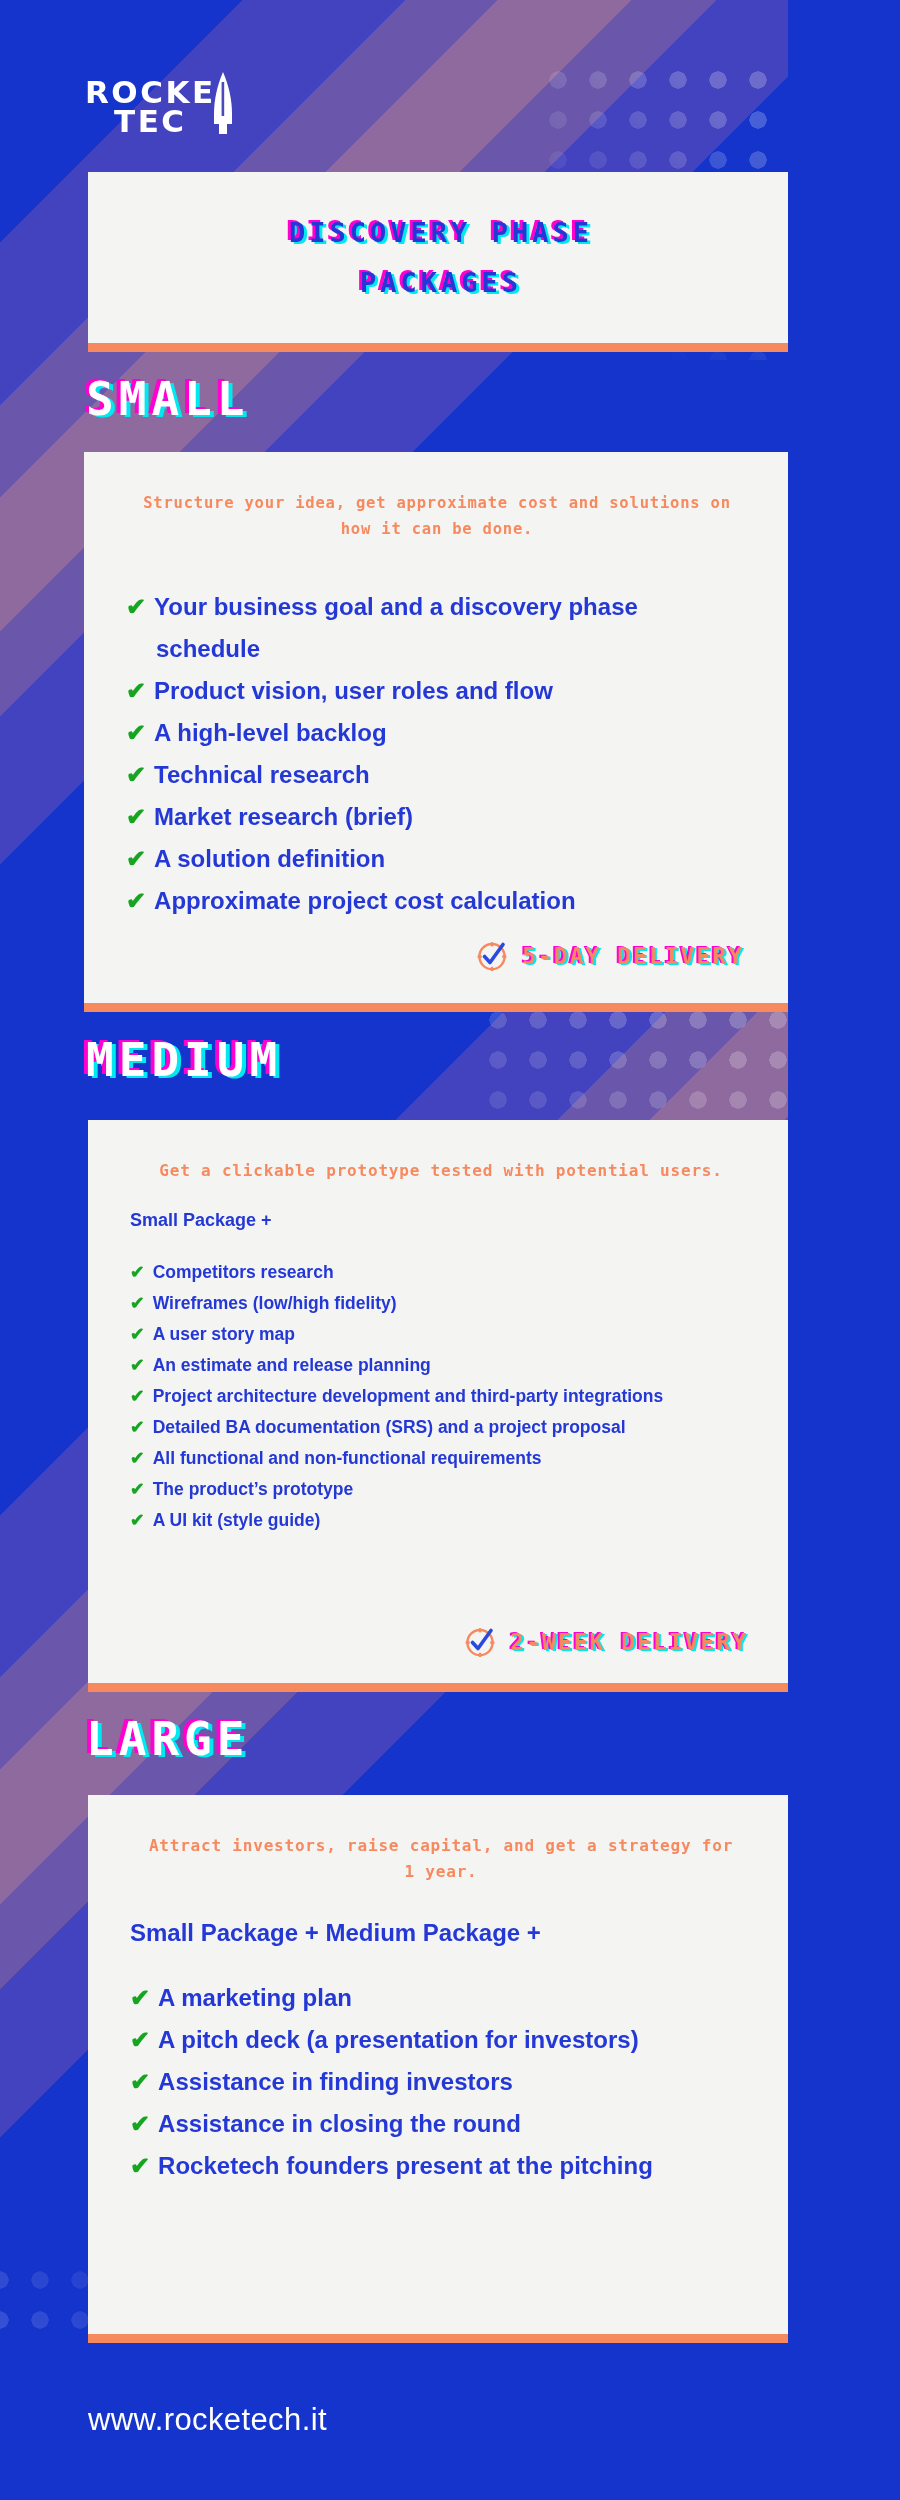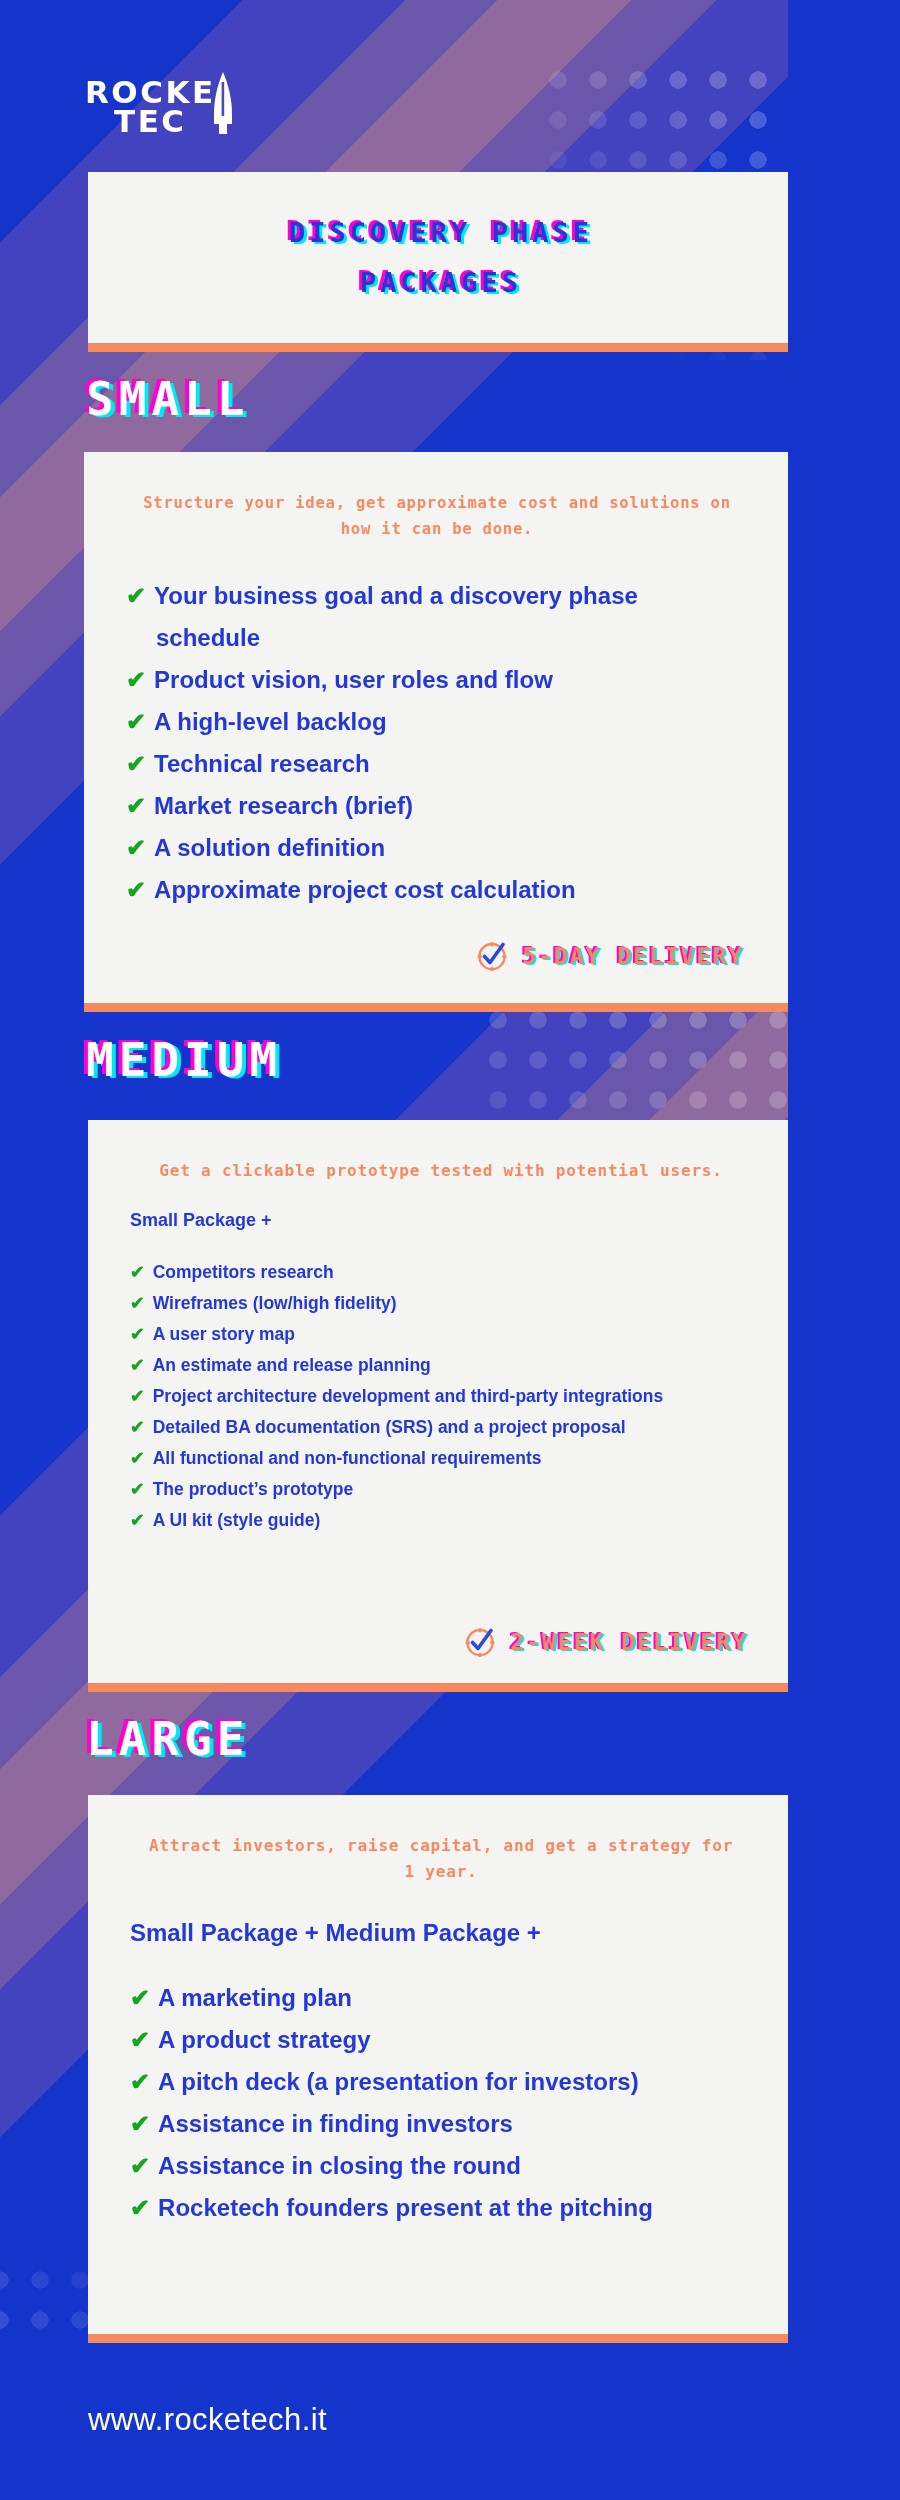--- a/index.html
+++ b/index.html
@@ -148,21 +148,21 @@
 
   ul.feature-list { list-style:none; }
   ul.feature-list li {
     color:#2438d6;
     font-weight:bold;
     text-indent:-30px;
     padding-left:30px;
   }
   .check { color:#16a521; font-weight:bold; margin-right:8px; }
 
-  #list-small  { margin-top:33px; }
+  #list-small  { margin-top:44px; }
   #list-small li  { font-size:24px; line-height:42px; }
 
   #list-medium { margin-top:26px; }
   #list-medium li { font-size:17.5px; line-height:31px; }
 
   #list-large  { margin-top:30px; }
   #list-large li  { font-size:24px; line-height:42px; }
 
   
   .delivery {
@@ -289,21 +289,20 @@
   </div>
 
   <div class="section-heading" id="head-large">LARGE</div>
 
   <div class="card" id="card-large">
     <div class="card-inner">
       <div class="tagline">Attract investors, raise capital, and get a strategy for 1 year.</div>
       <div class="plus-line">Small Package + Medium Package +</div>
       <ul class="feature-list" id="list-large">
           <li><span class="check">✔</span><span>A marketing plan</span></li>
-          <li><span class="check">✔</span><span>A product strategy</span></li>
           <li><span class="check">✔</span><span>A pitch deck (a presentation for investors)</span></li>
           <li><span class="check">✔</span><span>Assistance in finding investors</span></li>
           <li><span class="check">✔</span><span>Assistance in closing the round</span></li>
           <li><span class="check">✔</span><span>Rocketech founders present at the pitching</span></li>
         </ul>
     </div>
   </div>
 
   <div id="footer-bar"></div>
   <div id="footer-url">www.rocketech.it</div>

